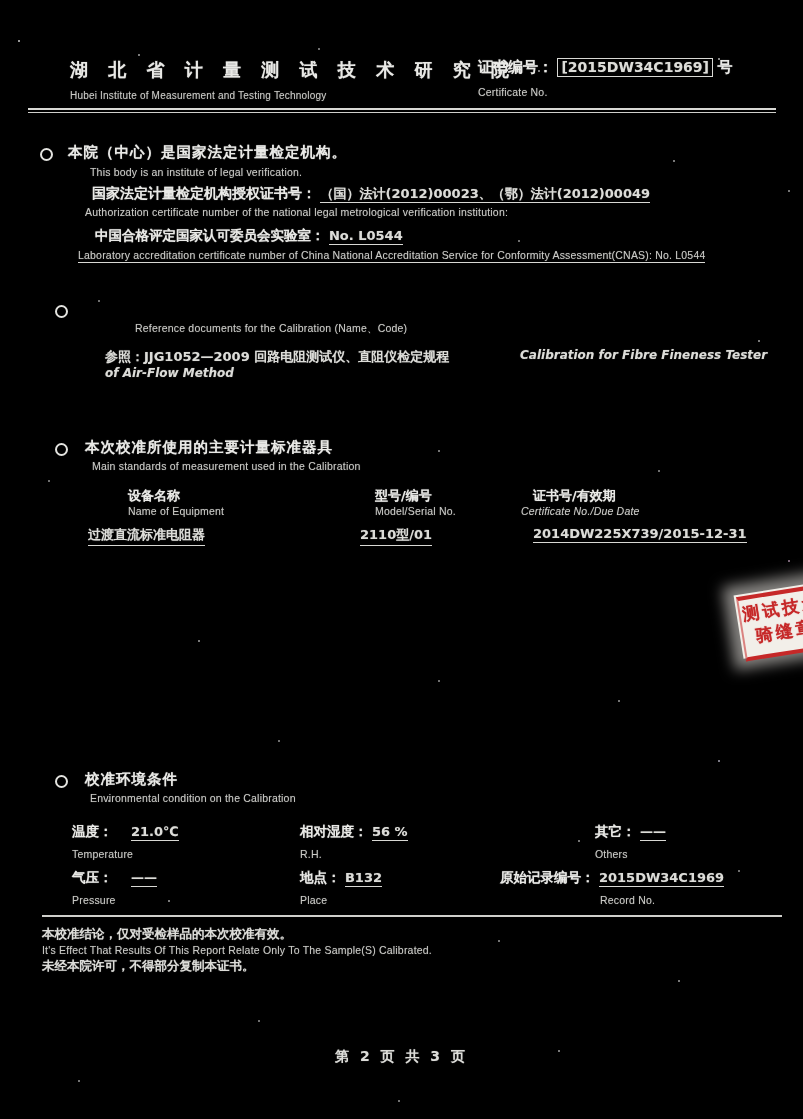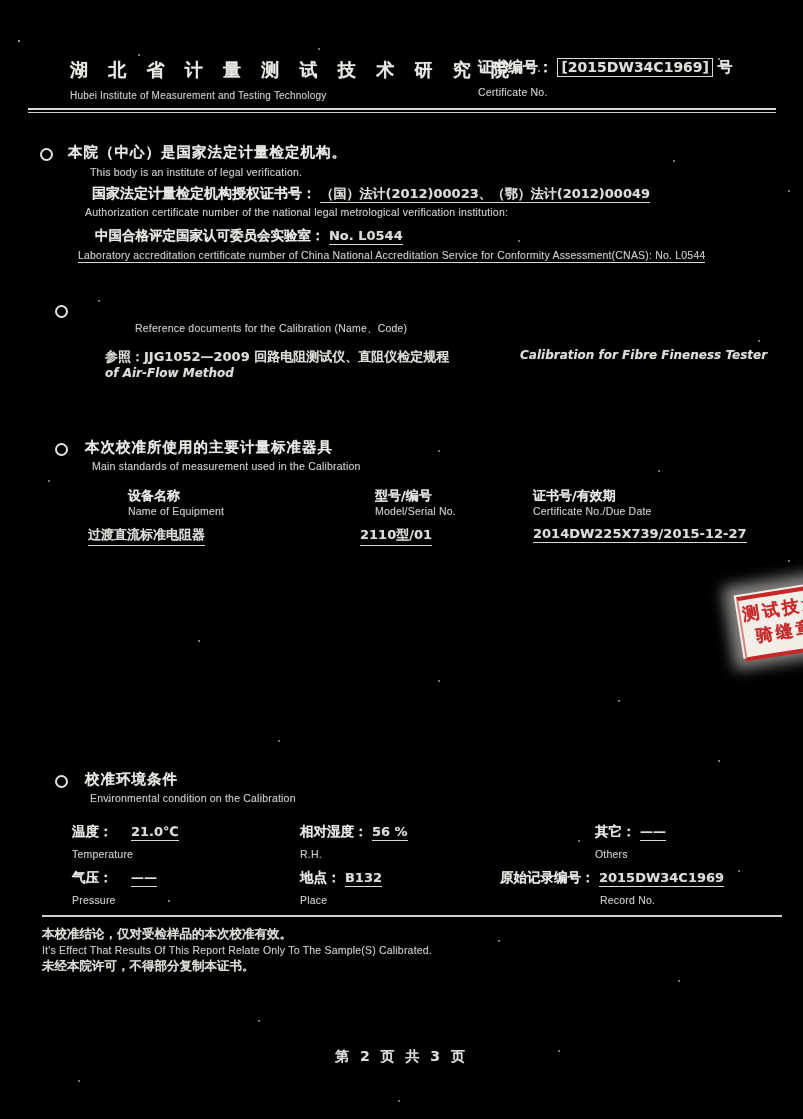--- a/index.html
+++ b/index.html
@@ -117,25 +117,25 @@
   <div class="abs cn-title" style="left:85px;top:438px;font-size:14.5px;letter-spacing:1px;">本次校准所使用的主要计量标准器具</div>
   <div class="abs en-small" style="left:92px;top:460px;">Main standards of measurement used in the Calibration</div>
 
   <div class="abs cn-title" style="left:128px;top:487px;font-size:13px;">设备名称</div>
   <div class="abs en-small" style="left:128px;top:505px;">Name of Equipment</div>
 
   <div class="abs cn-title" style="left:375px;top:487px;font-size:13px;">型号/编号</div>
   <div class="abs en-small" style="left:375px;top:505px;">Model/Serial No.</div>
 
   <div class="abs cn-title" style="left:533px;top:487px;font-size:13px;">证书号/有效期</div>
-  <div class="abs en-small" style="left:533px;top:505px;">Certificate No./Due Date</div>
+  <div class="abs en-small" style="left:521px;top:505px;font-style:italic;">Certificate No./Due Date</div>
 
   <div class="abs cn-body u" style="left:88px;top:526px;font-size:13px;font-weight:bold;">过渡直流标准电阻器</div>
   <div class="abs cn-body u" style="left:360px;top:526px;font-size:13px;font-weight:bold;">2110型/01</div>
-  <div class="abs cn-body u" style="left:533px;top:526px;font-size:13px;font-weight:bold;">2014DW225X739/2015-12-27</div>
+  <div class="abs cn-body u" style="left:533px;top:526px;font-size:13px;font-weight:bold;">2014DW225X739/2015-12-31</div>
 
   <div class="abs stamp-patch" style="left:738px;top:588px;width:92px;height:64px;">
     <div class="stamp" style="margin:2px;height:54px;font-size:17px;padding-top:3px;">
       <div>测试技术</div>
       <div>骑缝章</div>
     </div>
   </div>
 
   <span class="abs bullet" style="left:55px;top:775px;"></span>
   <div class="abs cn-title" style="left:85px;top:770px;font-size:14.5px;letter-spacing:1px;">校准环境条件</div>

